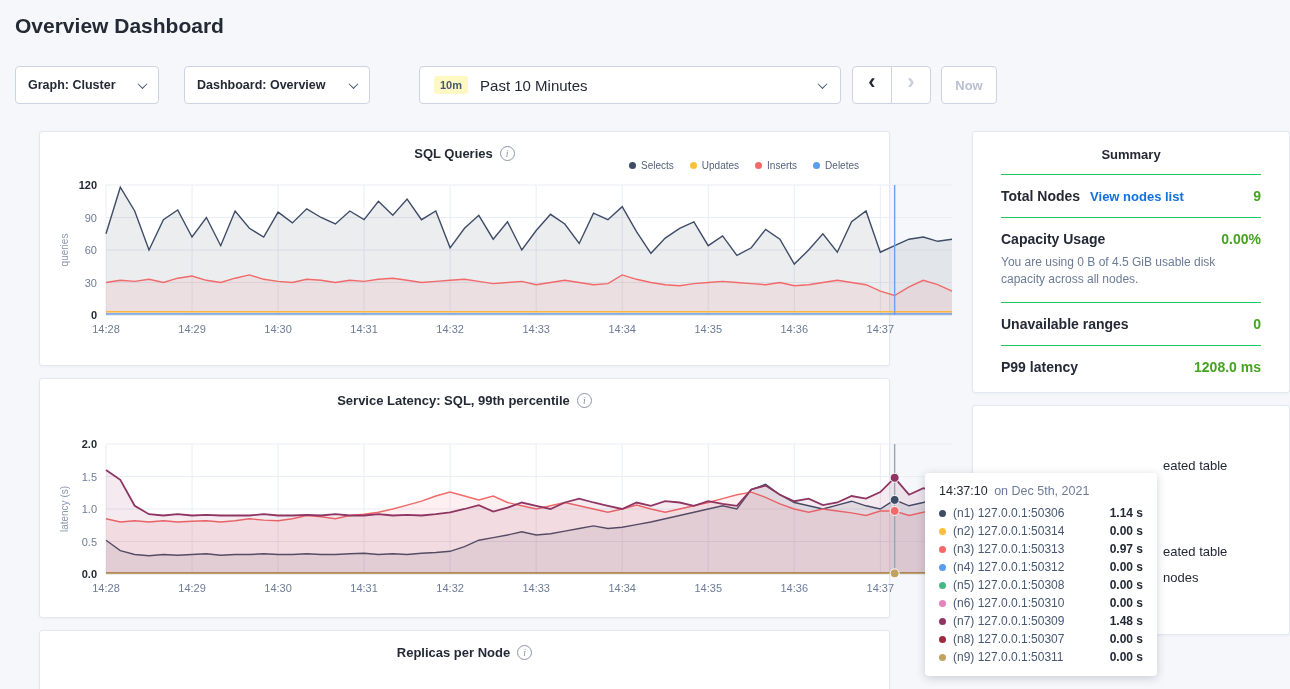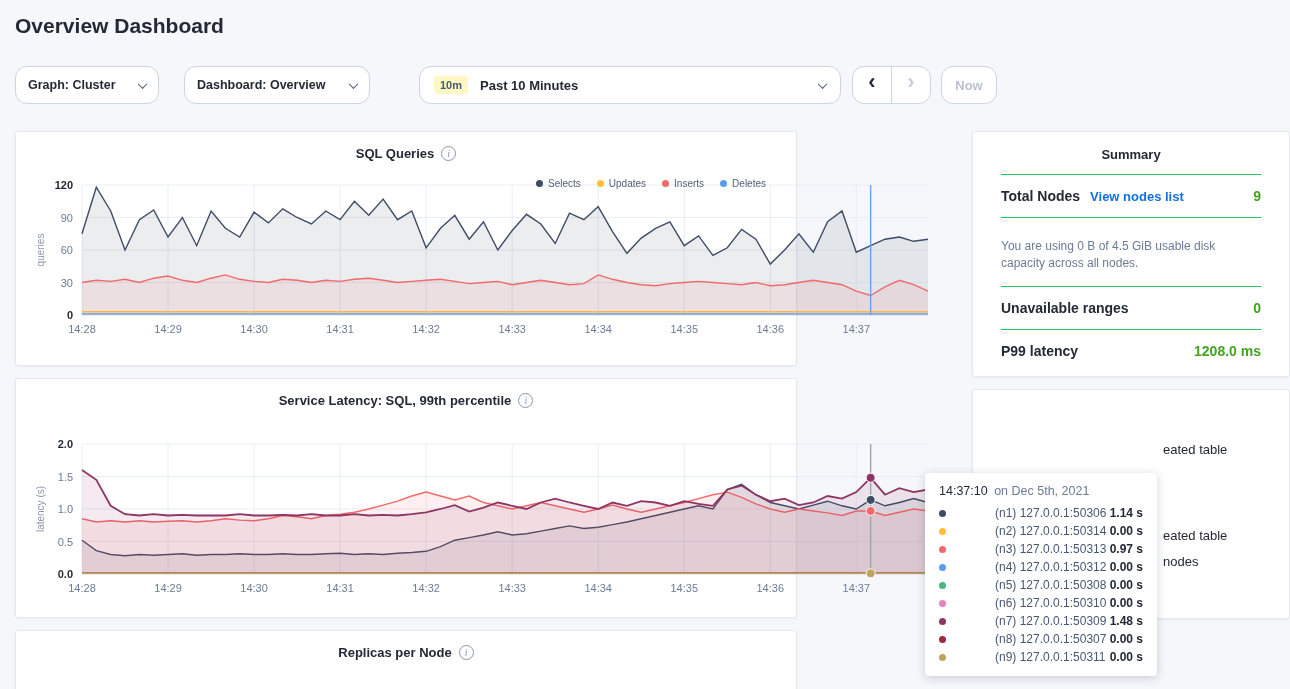--- a/index.html
+++ b/index.html
@@ -6,55 +6,55 @@
   body {
     margin: 0; width: 1290px; height: 689px; overflow: hidden; position: relative;
     background: #f5f7fa; color: #242a35;
     font-family: "Liberation Sans", sans-serif;
   }
   .page-title { font-size: 21px; font-weight: 700; margin: 14px 0 0 15px; }
 
   
   .toolbar { display: flex; align-items: center; margin: 28px 15px 0 15px; }
   .btn {
-    background: #fff; border: 1px solid #cdd3e0; border-radius: 12px; height: 38px;
+    background: #fff; border: 1px solid #cdd3e0; border-radius: 4px; height: 38px;
     display: flex; align-items: center; font-family: inherit; font-size: 12.5px;
     font-weight: 700; color: #242a35; cursor: pointer; padding: 0 12px;
   }
   .dd { justify-content: space-between; }
   .dd-graph { width: 144px; }
   .dd-dash  { width: 186px; margin-left: 25px; }
   .time-select { width: 422px; margin-left: 49px; padding: 0 14px; }
   .badge { background: #fef9c3; color: #475872; font-size: 11px; font-weight: 700; border-radius: 3px; padding: 3px 6px; margin-right: 12px; }
-  .time-label { font-size: 13px; font-weight: 700; }
+  .time-label { font-size: 15px; font-weight: 400; }
   .chev { width: 7px; height: 7px; border-right: 1.6px solid #475872; border-bottom: 1.6px solid #475872; transform: rotate(45deg) translate(-1px,-1px); margin-left: 10px; flex: none; }
   .time-select .chev { margin-left: auto; }
   .pager { display: flex; margin-left: 11px; }
   .pager .btn { width: 40px; justify-content: center; padding: 0; }
   .pager .btn:first-child { border-top-right-radius: 0; border-bottom-right-radius: 0; }
   .pager .btn + .btn { margin-left: -1px; border-top-left-radius: 0; border-bottom-left-radius: 0; }
   .arrow { font-size: 22px; font-weight: 600; line-height: 1; transform: translateY(-3px); }
   .arrow.off { color: #c8cedb; }
   .now-btn { margin-left: 10px; width: 56px; justify-content: center; color: #b9c0cf; font-size: 13px; }
 
   
   .content { display: flex; margin: 27px 0 0 15px; gap: 12px; align-items: flex-start; }
   .col-main { width: 945px; }
   .col-side { width: 318px; }
   .panel { background: #fff; border: 1px solid #e3e8f0; border-radius: 3px; box-shadow: 0 1px 3px rgba(60,75,100,0.05); position: relative; }
 
   
-  .chart-panel { width: 782px; }
+  .chart-panel { width: 851px; margin-left: 24px; }
   .panel-sql { height: 235px; }
   .panel-latency { height: 240px; margin-top: 12px; }
   .panel-replicas { height: 150px; margin-top: 12px; }
   .chart-head { display: flex; justify-content: center; align-items: center; gap: 7px; padding-top: 14px; }
   .chart-title { font-size: 13px; font-weight: 700; margin: 0; }
   .info-icon { width: 15px; height: 15px; border: 1px solid #8b96ab; border-radius: 50%; color: #8b96ab; font-size: 10px; font-style: italic; display: flex; align-items: center; justify-content: center; font-family: "Liberation Serif", serif; flex: none; }
-  .legend { position: absolute; top: 46px; right: 30px; display: flex; gap: 16px; }
+  .legend { position: absolute; top: 28px; right: 30px; display: flex; gap: 16px; }
   .legend-item { display: flex; align-items: center; gap: 5px; font-size: 10px; color: #54627a; }
   .legend-dot { width: 7px; height: 7px; border-radius: 50%; }
   svg.chart { display: block; margin: 2px auto 0; }
   .panel-sql svg.chart { margin-top: 14px; }
   .panel-latency svg.chart { margin-top: 26px; }
   svg.chart text { font-family: "Liberation Sans", sans-serif; }
 
   
   .summary-panel { width: 318px; padding: 0 28px 4px; }
   .side-title { font-size: 13px; font-weight: 700; text-align: center; padding: 15px 0 12px; margin: 0; }
@@ -70,21 +70,21 @@
   .event-frag { position: absolute; font-size: 13px; color: #242a35; white-space: nowrap; }
 
   
   .tooltip { position: absolute; left: 925px; top: 473px; width: 232px; background: #fff; border-radius: 4px; box-shadow: 0 2px 10px rgba(40,55,80,0.22); padding: 11px 14px 12px; z-index: 50; }
   .tt-head { font-size: 12.5px; margin-bottom: 8px; }
   .tt-time { color: #242a35; }
   .tt-date { color: #6c7b96; margin-left: 3px; }
   .tt-rows { display: flex; flex-direction: column; gap: 4px; }
   .tt-row { display: flex; align-items: center; font-size: 12px; }
   .tt-dot { width: 7px; height: 7px; border-radius: 50%; margin-right: 7px; flex: none; }
-  .tt-node { color: #475872; margin-left: 42px; }
+  .tt-node { color: #475872; }
   .tt-val { margin-left: auto; font-weight: 700; color: #242a35; }
 </style>
 </head>
 <body>
 
 <h1 class="page-title">Overview Dashboard</h1>
 
 <div class="toolbar">
   <button class="btn dd dd-graph">
     <span>Graph: Cluster</span>
@@ -249,20 +249,24 @@
       <h2 class="side-title">Summary</h2>
       <div class="rows">
           <div class="sum-row">
             <div class="sum-line">
               <span class="sum-label">Total Nodes</span>
               <a class="sum-link">View nodes list</a>
               <span class="sum-value">9</span>
             </div>
           </div>
           <div class="sum-row">
+            <div class="sum-line">
+              <span class="sum-label">Capacity Usage</span>
+              <span class="sum-value">0.00%</span>
+            </div>
             <div class="sum-desc">You are using 0 B of 4.5 GiB usable disk capacity across all nodes.</div>
           </div>
           <div class="sum-row">
             <div class="sum-line">
               <span class="sum-label">Unavailable ranges</span>
               <span class="sum-value">0</span>
             </div>
           </div>
           <div class="sum-row">
             <div class="sum-line">

